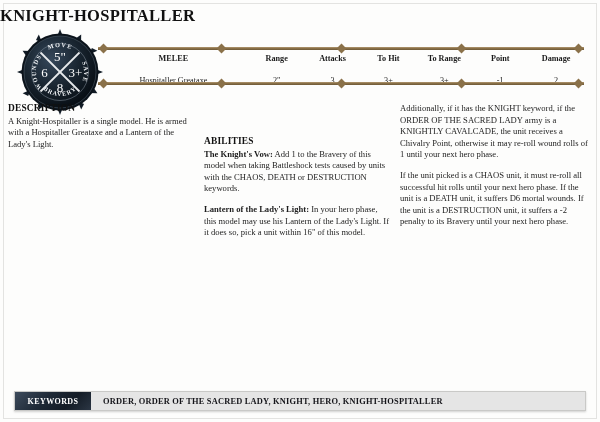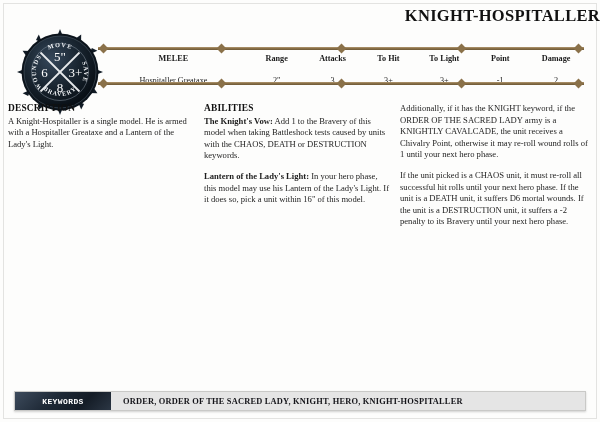--- a/index.html
+++ b/index.html
@@ -33,21 +33,21 @@
     border: 1px solid #e3e3e1;
     pointer-events: none;
   }
 
   
   .title {
     position: absolute;
     top: 6px;
     left: 0;
     width: 600px;
-    text-align: right;
+    text-align: left;
     font-family: "Liberation Serif", serif;
     font-weight: bold;
     font-size: 16.5px;
     letter-spacing: 0.3px;
     color: #111111;
   }
 
   
   .statwheel {
     position: absolute;
@@ -122,21 +122,21 @@
     gap: 0;
     justify-content: flex-end;
   }
   .col {
     font-size: 8.6px;
     line-height: 11.6px;
     color: #1d1d1d;
     text-align: left;
   }
   .col.c1 { width: 196px; padding-right: 10px; box-sizing: border-box; }
-  .col.c2 { width: 196px; padding-right: 10px; box-sizing: border-box; }
+  .col.c2 { width: 196px; padding-right: 10px; box-sizing: border-box; margin-top: 33px; }
   .col.c3 { width: 192px; box-sizing: border-box; }
 
   .sec-head {
     font-weight: bold;
     font-size: 9.4px;
     letter-spacing: 0.2px;
     margin-bottom: 1px;
     color: #111111;
   }
   .para {
@@ -155,31 +155,30 @@
     width: 572px;
     height: 20px;
     display: flex;
     align-items: stretch;
     border: 1px solid #c9c9c7;
     box-sizing: border-box;
     background: #ffffff;
     box-shadow: 0 1px 2px rgba(0,0,0,0.18);
   }
   .kw-label {
-    width: 96px;
+    width: 76px;
     background: linear-gradient(135deg, #3d4b5c 0%, #1e2936 40%, #141c26 70%, #2b3644 100%);
     color: #ffffff;
     font-weight: bold;
     font-size: 8px;
     letter-spacing: 0.4px;
     display: flex;
     align-items: center;
     justify-content: center;
     box-sizing: border-box;
-    font-family: Liberation Mono, monospace;
   }
   .kw-values {
     flex: 1;
     display: flex;
     align-items: center;
     padding-left: 12px;
     font-weight: bold;
     font-size: 8.4px;
     letter-spacing: 0.2px;
     color: #15151a;
@@ -259,21 +258,21 @@
       <span class="orn" style="left:240px"></span>
       <span class="orn" style="left:360px"></span>
       <span class="orn" style="left:477px"></span>
     </div>
 
     <div class="wt-row head">
       <div class="wt-cell name">MELEE</div>
       <div class="wt-cell stat">Range</div>
       <div class="wt-cell stat">Attacks</div>
       <div class="wt-cell stat">To Hit</div>
-      <div class="wt-cell stat">To Light</div>
+      <div class="wt-cell stat">To Range</div>
       <div class="wt-cell stat">Point</div>
       <div class="wt-cell stat">Damage</div>
     </div>
 
     <div class="wt-row body">
       <div class="wt-cell name">Hospitaller Greataxe</div>
       <div class="wt-cell stat">2"</div>
       <div class="wt-cell stat">3</div>
       <div class="wt-cell stat">3+</div>
       <div class="wt-cell stat">3+</div>

